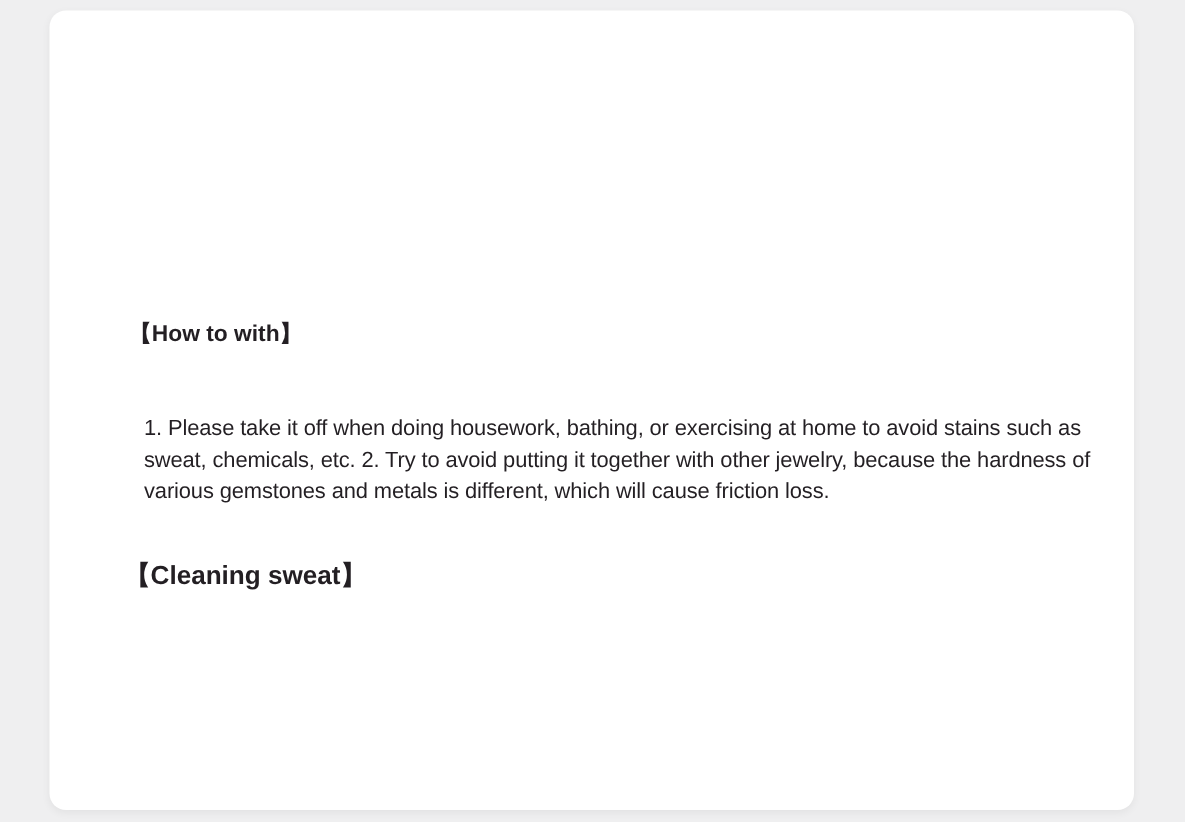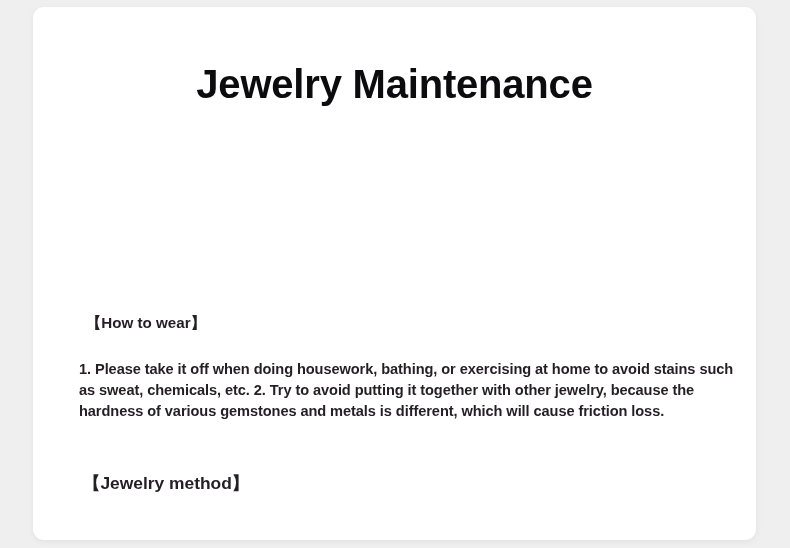--- a/index.html
+++ b/index.html
@@ -74,24 +74,24 @@
 
   .section-heading {
     margin: 0;
     font-family: "Liberation Sans", sans-serif;
     font-weight: bold;
     color: #231f23;
     line-height: 1.2;
   }
 
   .section-body {
-    margin: 0;
+    margin: 17px;
     font-family: "Liberation Sans", sans-serif;
     font-size: 14.6px;
-    font-weight: bold;
+    font-weight: normal;
     color: #231f23;
     line-height: 21px;
     letter-spacing: -0.08px;
   }
 
   
   .section-wear .section-heading {
     position: absolute;
     left: 53px;
     top: 207px;
@@ -112,30 +112,29 @@
     font-size: 17.4px;
   }
 </style>
 </head>
 <body>
 
 <div class="page">
   <div class="card">
 
     <div class="header">
-      <h1 class="doc-title">Jewelry Maintenance</h1>
     </div>
 
     <div class="sections">
 
       <div class="section section-wear">
-        <h2 class="section-heading">【How to wear】</h2>
+        <h2 class="section-heading">【How to with】</h2>
         <p class="section-body">1. Please take it off when doing housework, bathing, or exercising at home to avoid stains such as sweat, chemicals, etc. 2. Try to avoid putting it together with other jewelry, because the hardness of various gemstones and metals is different, which will cause friction loss.</p>
       </div>
 
       <div class="section section-clean">
-        <h2 class="section-heading">【Jewelry method】</h2>
+        <h2 class="section-heading">【Cleaning sweat】</h2>
 
       </div>
 
     </div>
   </div>
 </div>
 
 </body></html>

